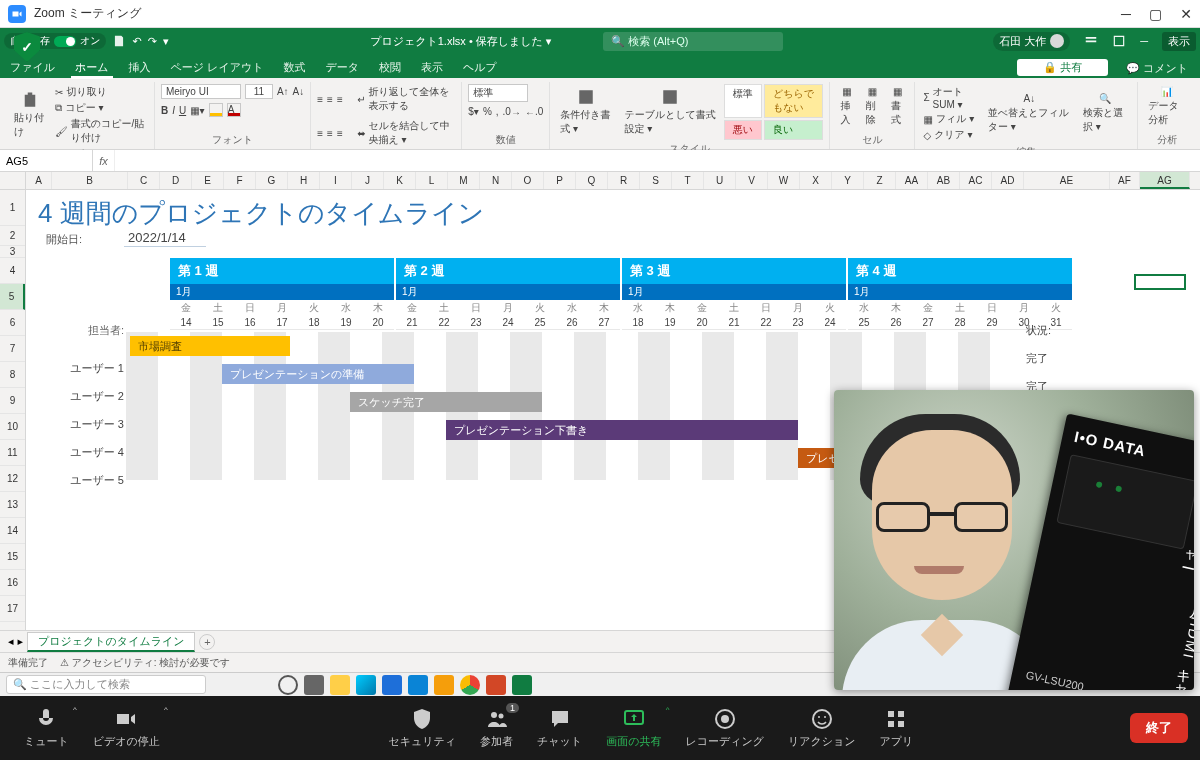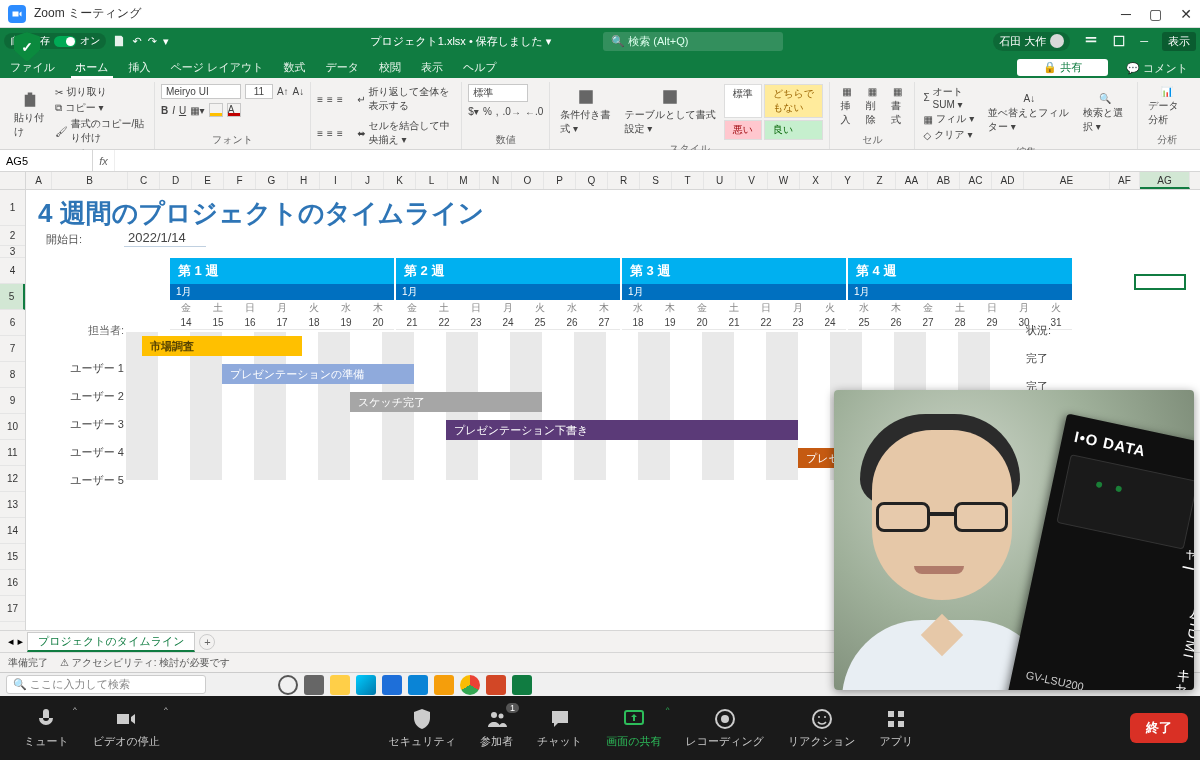--- a/index.html
+++ b/index.html
@@ -84,21 +84,21 @@
 .colhead { border-right: 1px solid #e5e5e5; text-align: center; line-height: 18px; flex: 0 0 auto; }
 .colhead.sel { background: #d2e7d4; border-bottom: 2px solid #107c41; }
 
 .sheet-body { display: flex; }
 .rowheaders { width: 26px; background: #f3f2f1; border-right: 1px solid #d6d6d6; font-size: 10px; color: #333; text-align: center; }
 .rowhead { border-bottom: 1px solid #e5e5e5; }
 .rowhead.sel { background: #d2e7d4; border-right: 2px solid #107c41; }
 .cells { position: relative; flex: 1; }
 
 
-.proj-title { position: absolute; left: 12px; top: 6px; font-size: 26px; font-weight: 700; color: #2e75b6; }
+.proj-title { position: absolute; left: 12px; top: 6px; font-size: 26px; font-weight: 400; color: #2e75b6; }
 .proj-start-label { position: absolute; left: 20px; top: 42px; font-size: 11px; color: #555; }
 .proj-start-date { position: absolute; left: 98px; top: 40px; font-size: 13px; color: #444; border-bottom: 1px solid #c0d0e0; padding: 0 20px 1px 4px; }
 
 .gantt { position: absolute; left: 12px; top: 68px; right: 6px; }
 .week-strip { display: flex; margin-left: 44px; }
 .week-block { border-right: 2px solid #fff; }
 .week-head { background: #00b0f0; color: #fff; padding: 4px 8px; font-size: 13px; font-weight: 600; }
 .week-month { background: #0070c0; color: #fff; font-size: 10px; padding: 1px 6px; }
 .week-days { display: flex; }
 .daycell { width: 32px; text-align: center; font-size: 10px; }
@@ -610,21 +610,21 @@
               <div class="stripe-bg" style="left: 384px; top: 0px; bottom: 0px;"></div>
               <div class="stripe-bg" style="left: 448px; top: 0px; bottom: 0px;"></div>
               <div class="stripe-bg" style="left: 512px; top: 0px; bottom: 0px;"></div>
               <div class="stripe-bg" style="left: 576px; top: 0px; bottom: 0px;"></div>
               <div class="stripe-bg" style="left: 640px; top: 0px; bottom: 0px;"></div>
               <div class="stripe-bg" style="left: 704px; top: 0px; bottom: 0px;"></div>
               <div class="stripe-bg" style="left: 768px; top: 0px; bottom: 0px;"></div>
               <div class="stripe-bg" style="left: 832px; top: 0px; bottom: 0px;"></div>
             </div>
             <div class="track">
-              <div class="bar b1" style="left: 16px; width: 160px; font-weight: bold;">市場調査</div>
+              <div class="bar b1" style="left: 4px; width: 160px;">市場調査</div>
             </div>
             <div class="track">
               <div class="bar b2" style="left: 96px; width: 192px;">プレゼンテーションの準備</div>
             </div>
             <div class="track">
               <div class="bar b3" style="left: 224px; width: 192px;">スケッチ完了</div>
             </div>
             <div class="track">
               <div class="bar b4" style="left: 320px; width: 352px;">プレゼンテーション下書き</div>
             </div>

